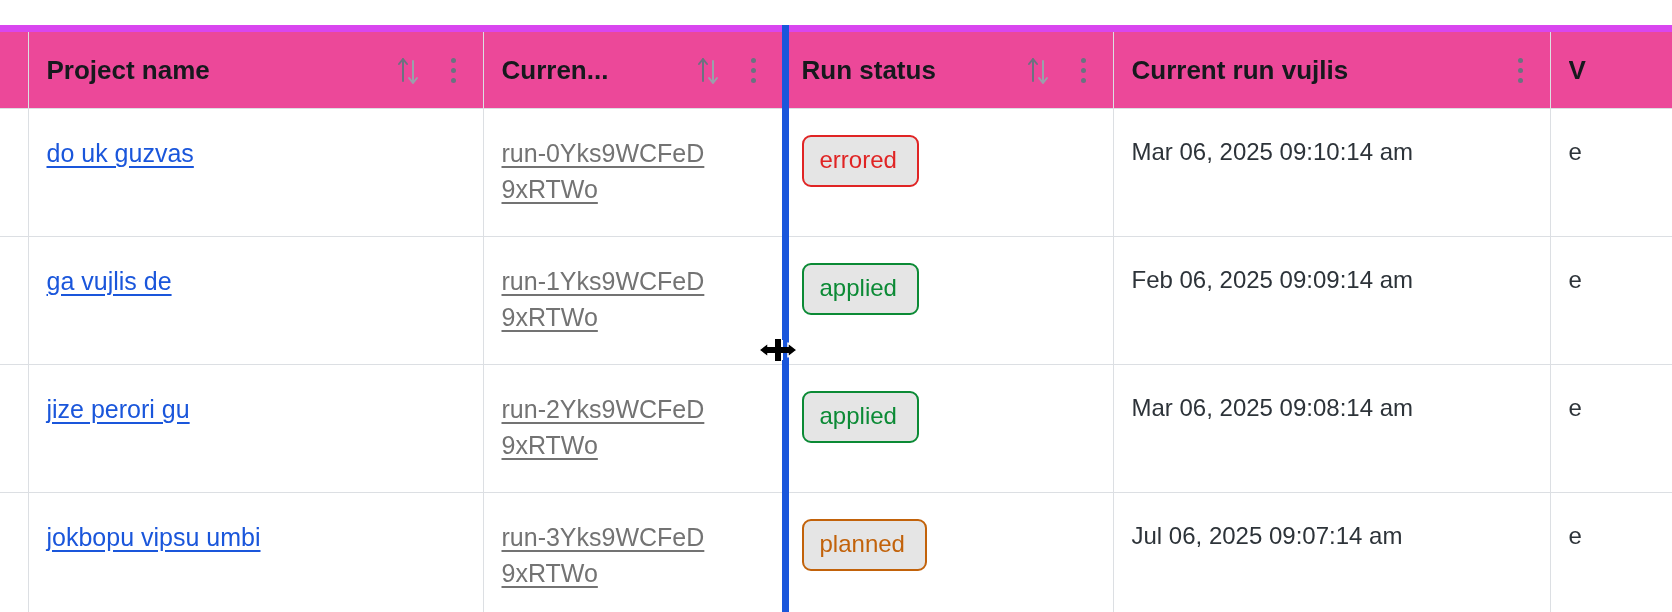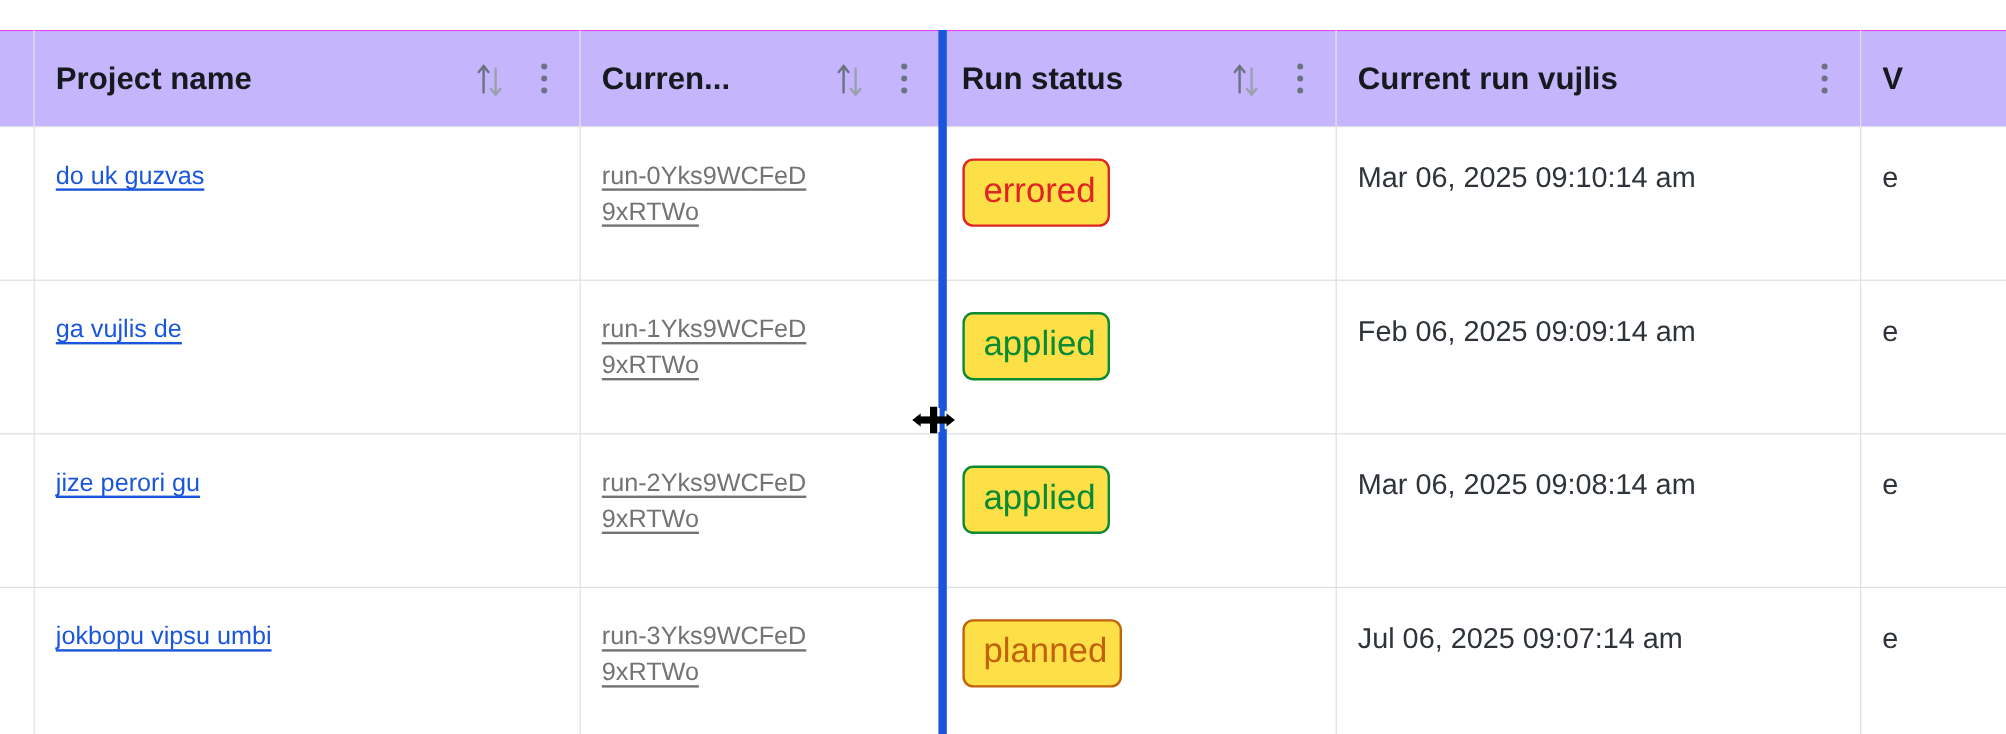--- a/index.html
+++ b/index.html
@@ -38,24 +38,24 @@
   
   col.c-gutter   { width: 28px;  }
   col.c-project  { width: 455px; }
   col.c-run      { width: 300px; }
   col.c-status   { width: 330px; }
   col.c-applied  { width: 437px; }
   col.c-last     { width: 150px; }
 
   
   thead th {
-    background: #c4b5fd;
+    background: #ec4899;
     border-right: 1px solid #dcdfe3;
     border-bottom: 1px solid #dcdfe3;
-    border-top: 1px solid #d946ef;
+    border-top: 7px solid #d946ef;
     height: 80px;
     padding: 0 18px;
     vertical-align: middle;
     text-align: left;
   }
 
   th.gutter-head {
     padding: 0;
     border-right: 1px solid #dcdfe3;
   }
@@ -122,21 +122,21 @@
     border-bottom: 1px solid #dcdfe3;
     height: 128px;
     padding: 26px 18px 0 18px;
     vertical-align: top;
     background: #ffffff;
   }
 
   td.gutter-cell { padding: 0; }
 
   .cell-link {
-    font-size: 21px;
+    font-size: 25px;
     color: #1a56db;
     text-decoration: underline;
     text-underline-offset: 4px;
     cursor: pointer;
     line-height: 1.45;
     word-break: break-all;
     display: inline;
   }
   .cell-link.run-id {
     color: #737373;
@@ -145,26 +145,26 @@
   .cell-text {
     font-size: 24px;
     color: #2d3339;
     line-height: 1.4;
     white-space: nowrap;
   }
 
   
   .badge {
     display: inline-block;
-    font-size: 29px;
+    font-size: 24px;
     line-height: 1;
-    padding: 11px 10px 13px 16px;
+    padding: 11px 20px 13px 16px;
     border-radius: 9px;
     border: 2px solid currentColor;
-    background: #fde047;
+    background: #e5e5e5;
     white-space: nowrap;
   }
   .badge.errored { color: #e02424; }
   .badge.applied { color: #0b8a35; }
   .badge.planned { color: #c2620a; }
 
   
   .drag-line {
     position: absolute;
     top: 25px;

